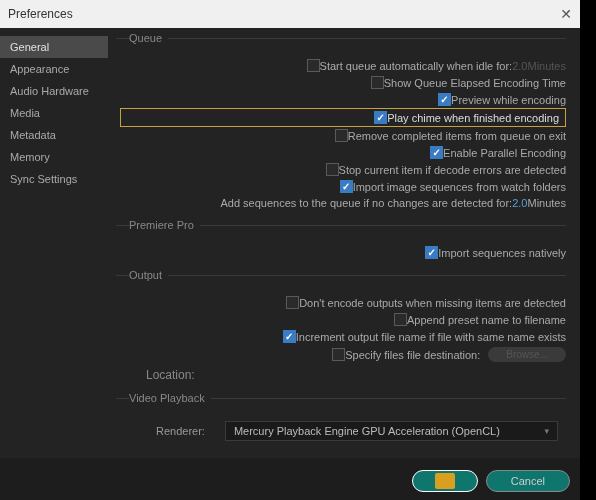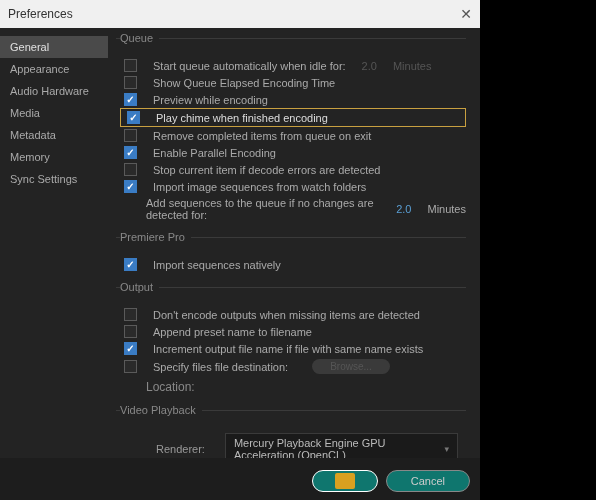--- a/index.html
+++ b/index.html
@@ -1,27 +1,27 @@
 <!DOCTYPE html>
 <html><head>
 <meta charset="utf-8">
 <style>
 * { box-sizing: border-box; margin: 0; padding: 0; font-family: 'Segoe UI', Tahoma, sans-serif; }
 body { background: #000; width: 596px; height: 500px; overflow: hidden; }
-.window { width: 480px; height: 500px; background: #1d1d1d; color: #b8b8b8; position: relative; }
+.window { width: 580px; height: 500px; background: #1d1d1d; color: #b8b8b8; position: relative; }
 .titlebar { height: 28px; background: #f0f0f0; color: #333; display: flex; align-items: center; padding: 0 8px; font-size: 12px; justify-content: space-between; }
 .close-x { font-size: 14px; color: #555; cursor: pointer; font-family: sans-serif; }
 .body { display: flex; height: calc(100% - 70px); background: #232323; }
 .sidebar { width: 108px; background: #232323; padding-top: 8px; }
 .sidebar-item { padding: 5px 10px; font-size: 11px; color: #aaa; cursor: pointer; }
 .sidebar-item.active { background: #4a4a4a; color: #e0e0e0; }
 .content { flex: 1; padding: 10px 14px 10px 8px; overflow-y: auto; font-size: 11px; color: #999; }
 .group { border-top: 1px solid #3a3a3a; padding: 6px 0 10px 0; margin-bottom: 4px; position: relative; }
-.group-title { position: relative; top: -13px; background: #232323; display: inline-block; padding: 0 6px 0 0; font-size: 11px; color: #888; margin-left: 4px; }
-.row { display: flex; align-items: center; gap: 16px; padding: 2px 0 2px 8px; }
+.group-title { position: relative; top: -13px; background: #232323; display: inline-block; padding: 0 6px 0 0; font-size: 11px; color: #888; margin-left: 13px; }
+.row { display: flex; align-items: center; gap: 0; padding: 2px 0 2px 8px; justify-content: flex-end; }
 .row.indent { padding-left: 30px; }
 .checkbox { width: 13px; height: 13px; border: 1px solid #5a5a5a; background: #2a2a2a; display: inline-flex; align-items: center; justify-content: center; flex-shrink: 0; cursor: pointer; }
 .checkbox.checked { background: #3a7cc4; border-color: #3a7cc4; }
 .checkbox.checked::after { content: "✓"; color: #fff; font-size: 10px; line-height: 1; font-weight: bold; }
 .row-label { font-size: 11px; color: #aaa; }
 .dim { color: #555; }
 .highlight { border: 1px solid #c8a040; padding: 2px 6px; margin-left: 4px; }
 .browse-btn { padding: 2px 18px; border-radius: 10px; background: #3a3a3a; color: #555; font-size: 10px; margin-left: 8px; }
 .location-row { padding: 4px 0 2px 30px; font-size: 12px; color: #888; }
 .renderer-row { display: flex; align-items: center; gap: 20px; padding: 4px 8px 4px 40px; }

